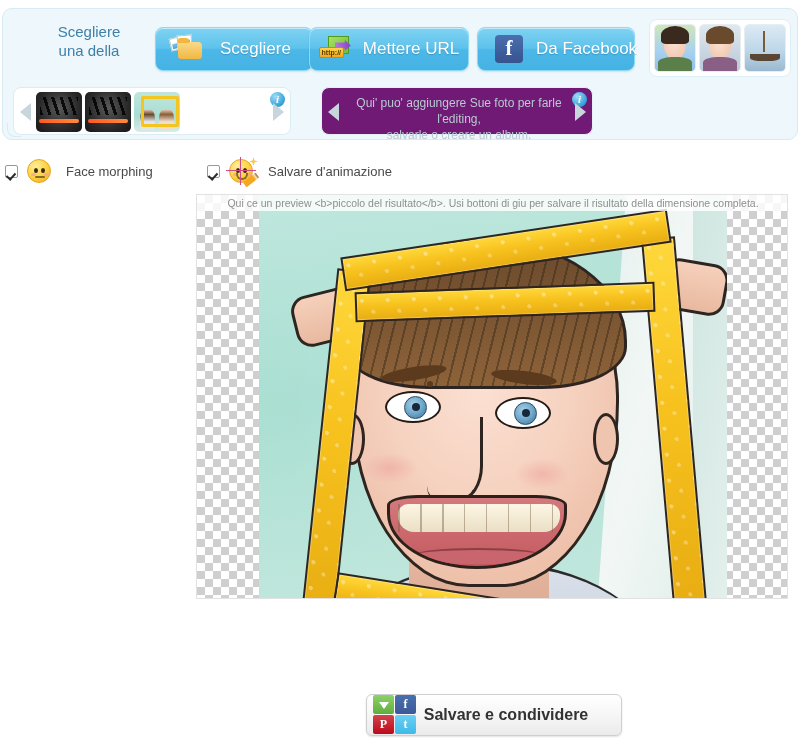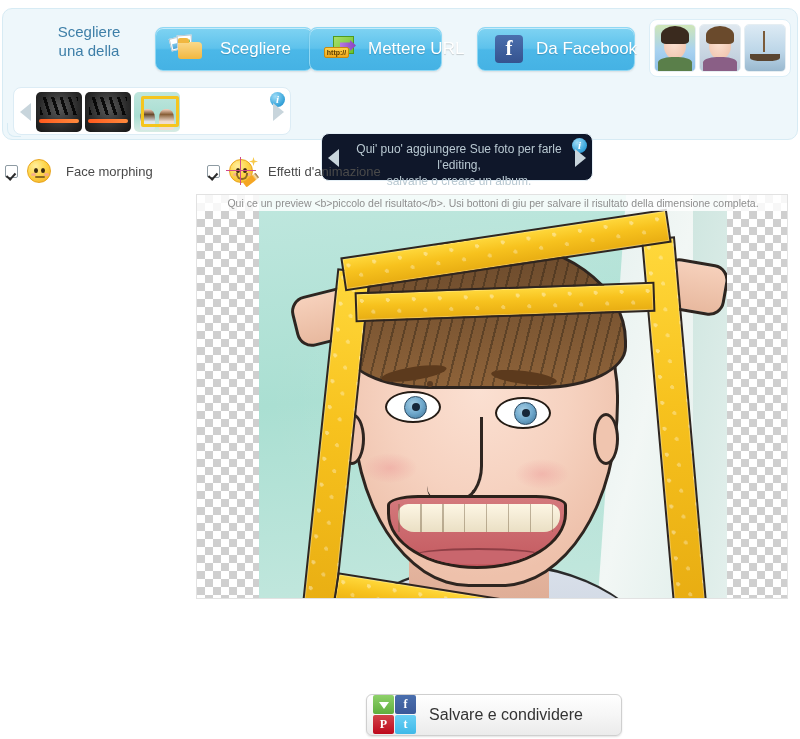--- a/index.html
+++ b/index.html
@@ -33,21 +33,21 @@
     box-shadow: inset 0 1px 0 rgba(255,255,255,.55), 0 1px 2px rgba(0,0,0,.10);
     display: flex; align-items: center; padding: 0 14px;
     cursor: pointer;
   }
   .btn-blue .btn-label {
     color: #ffffff; font-size: 17px; margin-left: 10px;
     text-shadow: 0 1px 1px rgba(0,0,0,.18);
     white-space: nowrap;
   }
   #btn-choose { left: 152px; width: 158px; gap: 6px; }
-  #btn-url    { left: 306px; width: 133px; }
+  #btn-url    { left: 306px; width: 160px; justify-content: center; }
   #btn-fb     { left: 474px; width: 158px; }
 
   .icon-box { width: 34px; height: 30px; position: relative; flex: 0 0 auto; }
 
   
   .samples {
     position: absolute; left: 646px; top: 10px; width: 142px; height: 58px;
     background: #fff; border: 1px solid #dceef7; border-radius: 8px;
     display: flex; align-items: center; gap: 3px; padding: 4px;
   }
@@ -55,21 +55,21 @@
     width: 42px; height: 48px; border-radius: 5px; overflow: hidden;
     border: 1px solid #e6eef2; position: relative; flex: 0 0 auto; cursor: pointer;
   }
 
   
   .strip {
     position: absolute; top: 78px; height: 48px;
     background: #ffffff; border: 1px solid #dcecf5; border-radius: 8px;
   }
   #strip-left  { left: 10px;  width: 278px; }
-  #strip-right { left: 318px; width: 272px; background:#0f172a; border-color:#e4eff6;margin-top:46px; }
+  #strip-right { left: 318px; width: 272px; background:#701a75; border-color:#e4eff6; }
   .strip-arrow {
     position: absolute; top: 15px; width: 0; height: 0;
     border-top: 9px solid transparent; border-bottom: 9px solid transparent;
     cursor: pointer;
   }
   .arrow-left  { left: 6px;  border-right: 11px solid #c8d5dc; }
   .arrow-right { right: 6px; border-left: 11px solid #c8d5dc; }
   .strip-thumbs {
     position: absolute; left: 22px; top: 4px; height: 40px;
     display: flex; gap: 3px; align-items: center;
@@ -328,21 +328,21 @@
   }
   .sh-download { background: linear-gradient(180deg,#8ed16a 0%, #5fae3d 100%); }
   .sh-fb       { background: linear-gradient(180deg,#4a6fae 0%, #3b5998 100%); }
   .sh-pin      { background: linear-gradient(180deg,#d2444a 0%, #bd081c 100%); }
   .sh-tw       { background: linear-gradient(180deg,#6ad0f5 0%, #3fb9e8 100%); }
   .dl-arrow {
     width:0;height:0;border-left:5px solid transparent;border-right:5px solid transparent;
     border-top:7px solid #fff; position:relative; top:1px;
   }
   .save-label {
-    flex: 1; text-align: center; font-size: 16px; font-weight: normal; color: #333;
+    flex: 1; text-align: center; font-size: 16px; font-weight: bold; color: #333;
     padding-right: 26px; white-space: nowrap;
   }
 
   
   .ic-folder {
     position:absolute; left:8px; top:8px; width:24px; height:17px;
     background: linear-gradient(180deg,#fbd98a 0%, #f1b740 100%);
     border-radius: 2px 4px 3px 3px;
   }
   .ic-folder::before{
@@ -551,21 +551,21 @@
             <span class="eye r"></span>
           <span class="cheek l"></span>
             <span class="cheek r"></span>
           <span class="mouth-smile"></span>
         </span>
         <span class="crosshair-v"></span>
           <span class="crosshair-h"></span>
         <span class="sparkle"></span>
         <span class="pencil"></span>
       </span>
-      <span class="opt-label">Effetti d'animazione</span>
+      <span class="opt-label">Salvare d'animazione</span>
     </label>
 
   </div>
 
   <div class="preview-wrap">
 
     <div class="preview-img">
       <span class="bg-wall"></span>
       <span class="wall-strip"></span>
       <span class="wall-strip2"></span>

